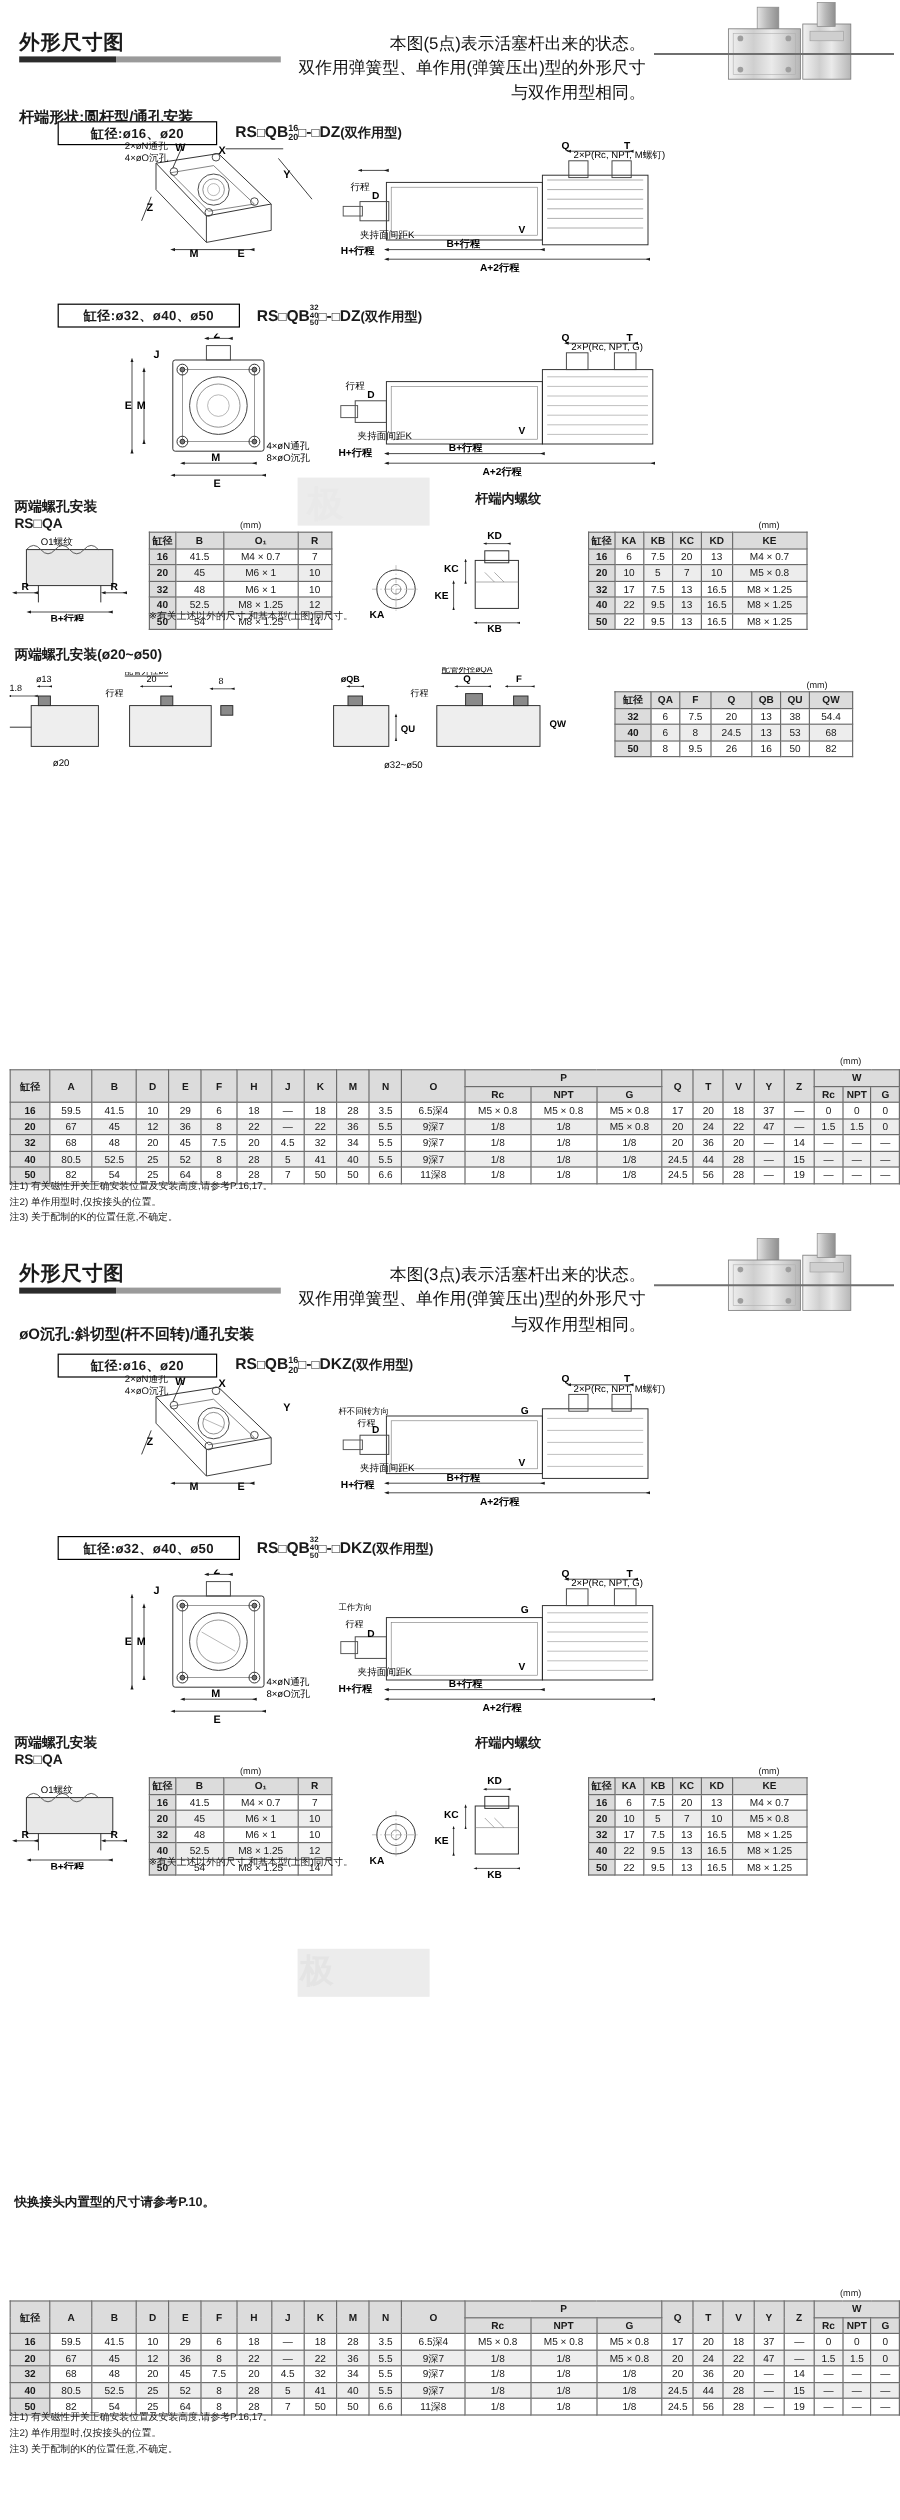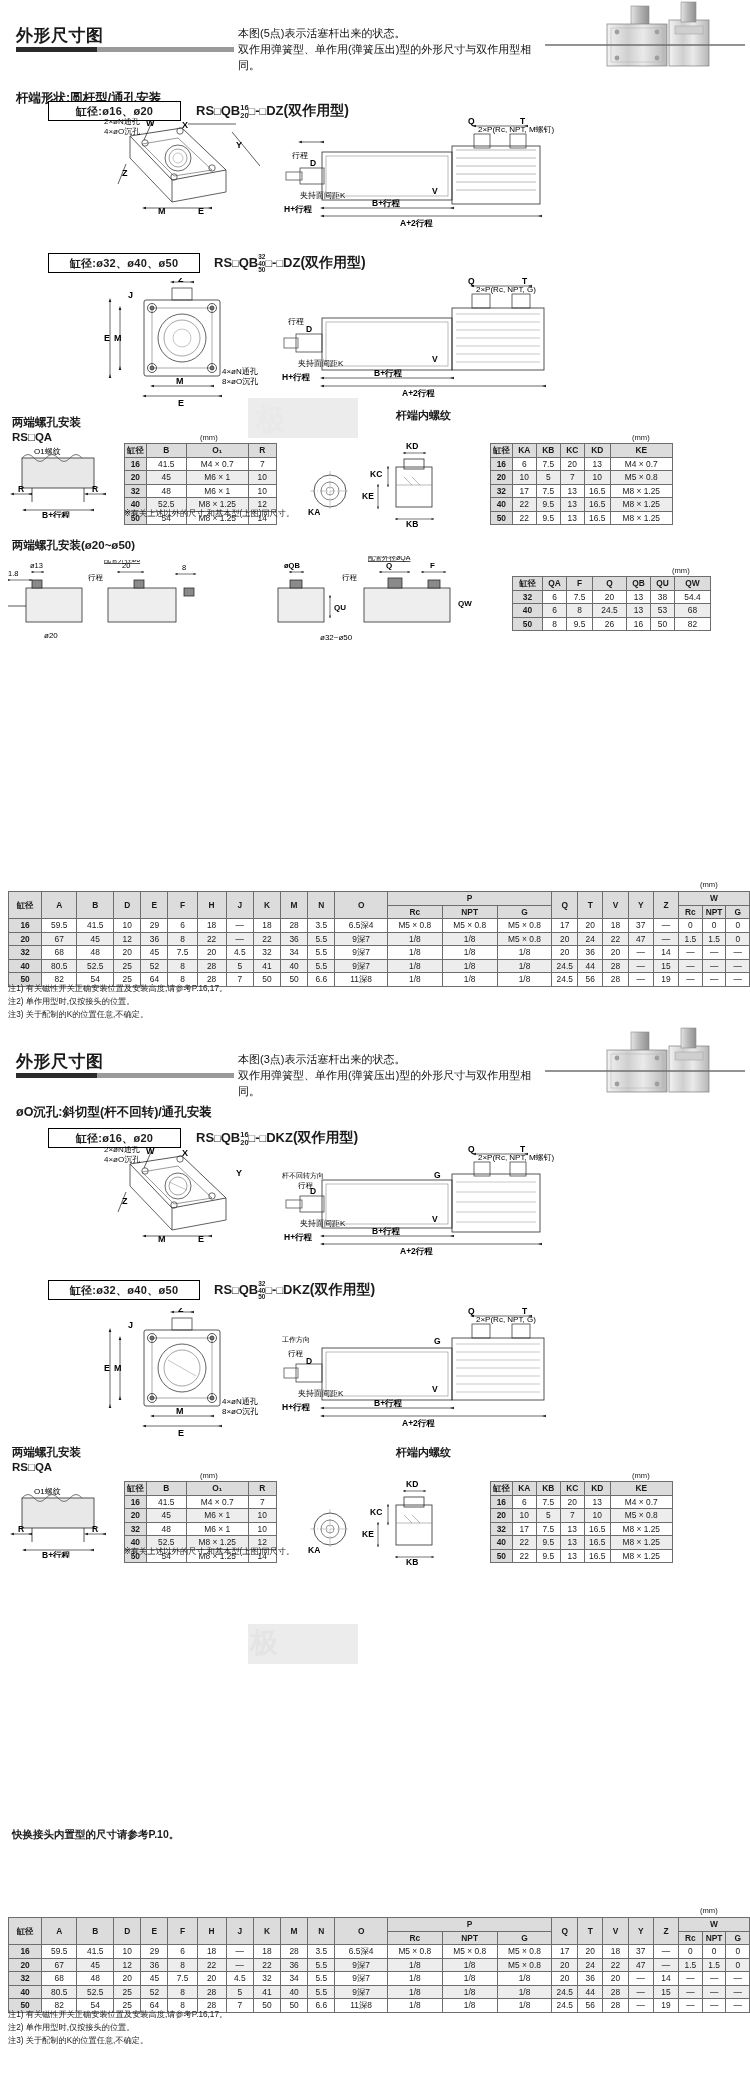--- a/index.html
+++ b/index.html
@@ -10,32 +10,32 @@
     font-family: "Liberation Sans", "DejaVu Sans", sans-serif;
     color: #1a1a1a;
     -webkit-font-smoothing: antialiased;
   }
   .page { position: relative; width: 750px; height: 2100px; overflow: hidden; }
 
   
   .sec-head { position:absolute; font-size:17px; font-weight:bold; letter-spacing:.5px; }
   .sec-rule { position:absolute; height:5px; background: linear-gradient(to right,#2b2b2b 0%, #2b2b2b 37%, #9a9a9a 37%, #9a9a9a 100%); }
   .sub-head { position:absolute; font-size:12.5px; font-weight:bold; }
-  .note-top { position:absolute; font-size:11px; line-height:1.45; color:#111; }
+  .note-top { position:absolute; font-size:14px; line-height:1.45; color:#111;text-align:right; }
 
   
   .bore-box {
     position:absolute; border:1.3px solid #000; background:#fff;
     display:flex; align-items:center; justify-content:center;
     font-size:11px; font-weight:bold; letter-spacing:.3px;
   }
   .model-code { position:absolute; font-size:13px; font-weight:bold; white-space:nowrap; }
   .model-code .sq { font-weight:bold; font-size:11px; }
   .model-code .frac { display:inline-block; vertical-align:middle; font-size:7.5px; line-height:1.02; text-align:center; font-weight:bold; }
-  .model-code .tail { font-size:14px; font-weight:bold; }
+  .model-code .tail { font-size:11px; font-weight:bold; }
 
   
   table.dt { position:absolute; border-collapse:collapse; background:#fff; }
   table.dt th, table.dt td {
     border:0.8px solid #6d6d6d; text-align:center; font-size:8.4px;
     padding:1px 2px; white-space:nowrap; line-height:1.25;
   }
   table.dt th { background:#dcdcdc; font-weight:bold; }
   table.dt td.bore { background:#dcdcdc; font-weight:bold; }
   table.dt tbody tr:nth-child(even) td { background:#ededed; }

